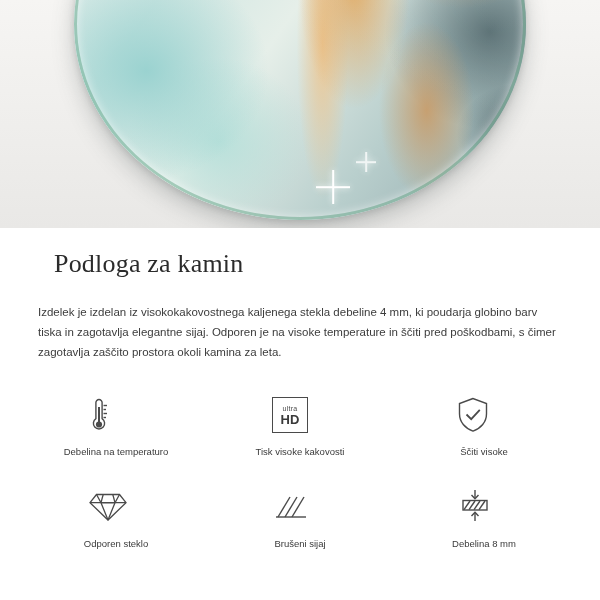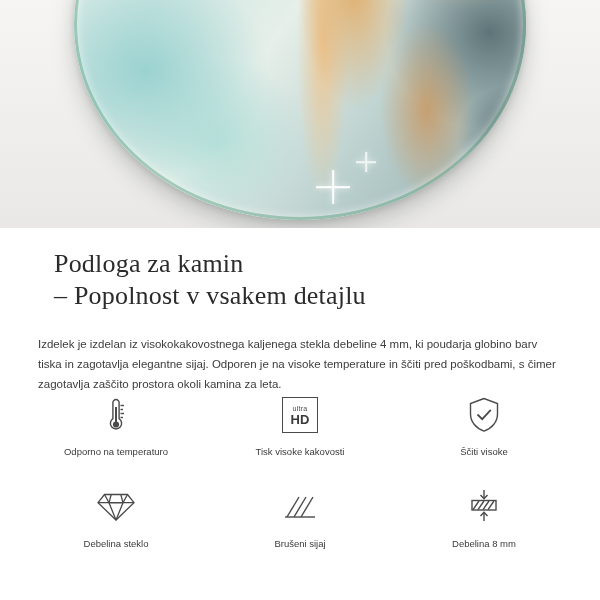--- a/index.html
+++ b/index.html
@@ -166,21 +166,20 @@
     flex-direction: column;
     align-items: center;
     justify-content: flex-start;
   }
 
   .feature-icon {
     height: 46px;
     width: 56px;
     display: flex;
     align-items: center;
-    justify-content: center;
     color: #4a4a4a;
   }
 
   .feature-label {
     margin-top: 8px;
     font-size: 9.5px;
     color: #3a3a3a;
     text-align: center;
     line-height: 12px;
   }
@@ -219,40 +218,39 @@
       <div class="glass-gloss"></div>
       <div class="glass-edge"></div>
     </div>
     <div class="sparkle sparkle-1"></div>
     <div class="sparkle sparkle-2"></div>
   </div>
 
   <div class="content">
     <h1 class="headline">
       <span>Podloga za kamin</span>
-      <span class="line2">– Popolnost v vsakem detajlu</span>
     </h1>
     <p class="body-copy">Izdelek je izdelan iz visokokakovostnega kaljenega stekla debeline 4 mm, ki poudarja globino barv tiska in zagotavlja elegantne sijaj. Odporen je na visoke temperature in ščiti pred poškodbami, s čimer zagotavlja zaščito prostora okoli kamina za leta.</p>
   </div>
 
   <div class="features">
 
     <div class="feature">
       <div class="feature-icon">
         <svg width="22" height="40" viewBox="0 0 22 40" fill="none" stroke="#4a4a4a" stroke-width="1.4">
           <path d="M11 4.5a3.1 3.1 0 0 0-3.1 3.1v16.1a5.6 5.6 0 1 0 6.2 0V7.6A3.1 3.1 0 0 0 11 4.5z"></path>
           <circle cx="11" cy="29.5" r="3.1" fill="#4a4a4a" stroke="none"></circle>
           <line x1="11" y1="12" x2="11" y2="27" stroke-width="2"></line>
           <line x1="15.5" y1="10.5" x2="19" y2="10.5"></line>
           <line x1="15.5" y1="14.5" x2="18" y2="14.5"></line>
           <line x1="15.5" y1="18.5" x2="19" y2="18.5"></line>
           <line x1="15.5" y1="22.5" x2="18" y2="22.5"></line>
         </svg>
       </div>
-      <div class="feature-label">Odporno na temperaturo</div>
+      <div class="feature-label">Debelina na temperaturo</div>
     </div>
 
     <div class="feature">
       <div class="feature-icon">
         <div class="hd-badge">
           <span class="hd-top">ultra</span>
           <span class="hd-bot">HD</span>
         </div>
       </div>
       <div class="feature-label">Tisk visoke kakovosti</div>
@@ -273,21 +271,21 @@
         <svg width="40" height="34" viewBox="0 0 40 34" fill="none" stroke="#4a4a4a" stroke-width="1.3">
           <path d="M8.5 4.5h23l6.5 8.2L20 30 2 12.7 8.5 4.5z"></path>
           <path d="M2 12.7h36"></path>
           <path d="M8.5 4.5 13 12.7 20 30"></path>
           <path d="M31.5 4.5 27 12.7 20 30"></path>
           <path d="M13 12.7h14"></path>
           <path d="M15.2 4.5 13 12.7"></path>
           <path d="M24.8 4.5 27 12.7"></path>
         </svg>
       </div>
-      <div class="feature-label">Debelina steklo</div>
+      <div class="feature-label">Odporen steklo</div>
     </div>
 
     <div class="feature">
       <div class="feature-icon">
         <svg width="38" height="32" viewBox="0 0 38 32" fill="none" stroke="#4a4a4a" stroke-width="1.4">
           <path d="M6 26 L18 6"></path>
           <path d="M13 26 L25 6"></path>
           <path d="M20 26 L32 6"></path>
           <path d="M4 26 H34"></path>
         </svg>

